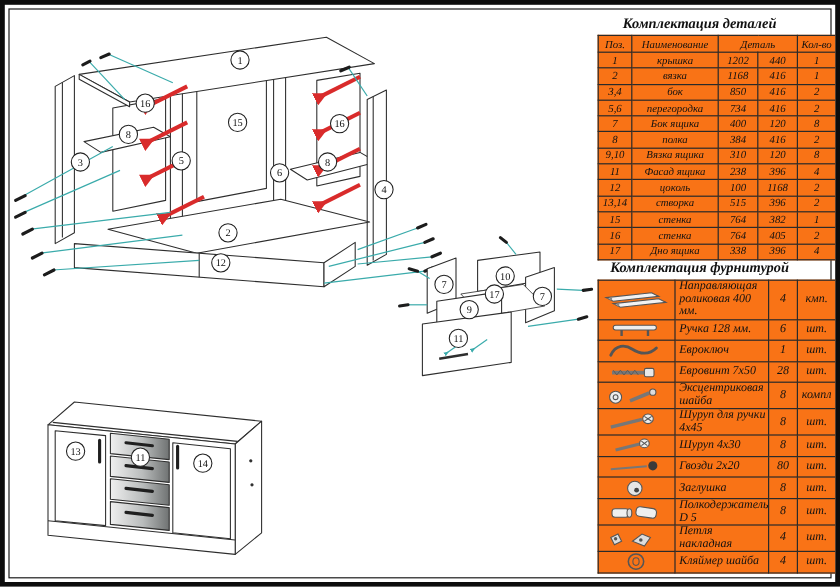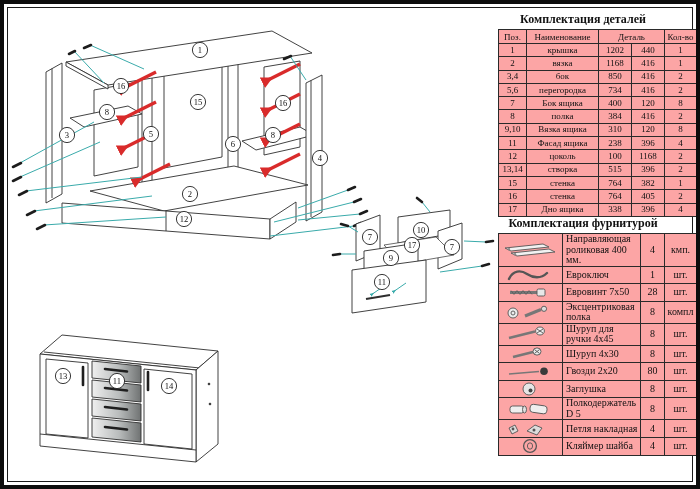--- a/index.html
+++ b/index.html
@@ -1,25 +1,25 @@
 <!DOCTYPE html>
 <html><head>
 <meta charset="utf-8">
 <style>
   html,body{margin:0;padding:0;background:#e9e9e9;}
   #page{position:relative;width:700px;height:489px;background:#ffffff;box-sizing:border-box;
         border:4px solid #0d0d0d;font-family:"Liberation Serif","DejaVu Serif",serif;overflow:hidden;}
   .inner-frame{position:absolute;inset:3px;border:1px solid #1c1c1c;pointer-events:none;}
   #diagram{position:absolute;left:0;top:0;}
 
-  .tblwrap{position:absolute;width:170px;}
+  .tblwrap{position:absolute;width:170px;font-style:italic;}
   #parts-section{left:494px;top:8px;}
   #hardware-section{left:494px;top:212px;}
   .tbl-title{text-align:center;font-weight:bold;font-size:12px;color:#111;margin:0 0 2px 0;}
-  table{border-collapse:collapse;table-layout:fixed;width:198px;background:#fca5a5;}
+  table{border-collapse:collapse;table-layout:fixed;width:198px;background:#f97316;}
   td,th{border:1px solid #2a2a2a;color:#111;text-align:center;padding:0;overflow:hidden;}
   #parts-table{font-size:9px;}
   #parts-table th{font-weight:normal;font-size:9px;height:13px;}
   #parts-table td{height:12.3px;line-height:1;}
   #hardware-table{font-size:10px;}
   #hardware-table td{height:16.6px;line-height:1.05;}
   #hardware-table td.hw-name{text-align:left;padding-left:3px;}
   .icon-cell svg{display:block;margin:0 auto;}
 </style>
 </head>
@@ -382,20 +382,32 @@
                 <circle cx="12" cy="12.2" r="1.2" fill="#888" stroke="none"></circle>
               </svg>
             </td>
             <td class="hw-name">Направляющая роликовая 400 мм.</td>
             <td>4</td>
             <td>кмп.</td>
           </tr>
           <tr>
             <td class="icon-cell">
               <svg width="56" height="16" viewBox="0 0 56 16" fill="none" stroke="#555" stroke-width="0.9">
+                <rect x="8" y="4" width="36" height="4" rx="2" fill="#ededed"></rect>
+                <line x1="15" y1="8" x2="15" y2="13" stroke-width="2"></line>
+                <line x1="37" y1="8" x2="37" y2="13" stroke-width="2"></line>
+              </svg>
+            </td>
+            <td class="hw-name">Ручка 128 мм.</td>
+            <td>6</td>
+            <td>шт.</td>
+          </tr>
+          <tr>
+            <td class="icon-cell">
+              <svg width="56" height="16" viewBox="0 0 56 16" fill="none" stroke="#555" stroke-width="0.9">
                 <path d="M6,12 C10,3 18,3 24,7 C30,11 38,12 44,6" stroke-width="2.4" stroke-linecap="round"></path>
               </svg>
             </td>
             <td class="hw-name">Евроключ</td>
             <td>1</td>
             <td>шт.</td>
           </tr>
           <tr>
             <td class="icon-cell">
               <svg width="56" height="16" viewBox="0 0 56 16" fill="none" stroke="#555" stroke-width="0.9">
@@ -410,21 +422,21 @@
           </tr>
           <tr>
             <td class="icon-cell">
               <svg width="56" height="16" viewBox="0 0 56 16" fill="none" stroke="#555" stroke-width="0.9">
                 <circle cx="10" cy="9" r="5" fill="#ececec"></circle>
                 <circle cx="10" cy="9" r="2"></circle>
                 <line x1="22" y1="12" x2="38" y2="5.5" stroke-width="3" stroke="#777"></line>
                 <circle cx="41" cy="4.8" r="2.6" fill="#dcdcdc"></circle>
               </svg>
             </td>
-            <td class="hw-name">Эксцентриковая полка</td>
+            <td class="hw-name">Эксцентриковая шайба</td>
             <td>8</td>
             <td>компл</td>
           </tr>
           <tr>
             <td class="icon-cell">
               <svg width="56" height="16" viewBox="0 0 56 16" fill="none" stroke="#555" stroke-width="0.9">
                 <line x1="6" y1="12" x2="32" y2="5.5" stroke-width="2.8" stroke="#777"></line>
                 <ellipse cx="37" cy="5" rx="4.4" ry="4" fill="#ececec"></ellipse>
                 <line x1="34" y1="3" x2="40" y2="7"></line>
                 <line x1="40" y1="3" x2="34" y2="7"></line>

